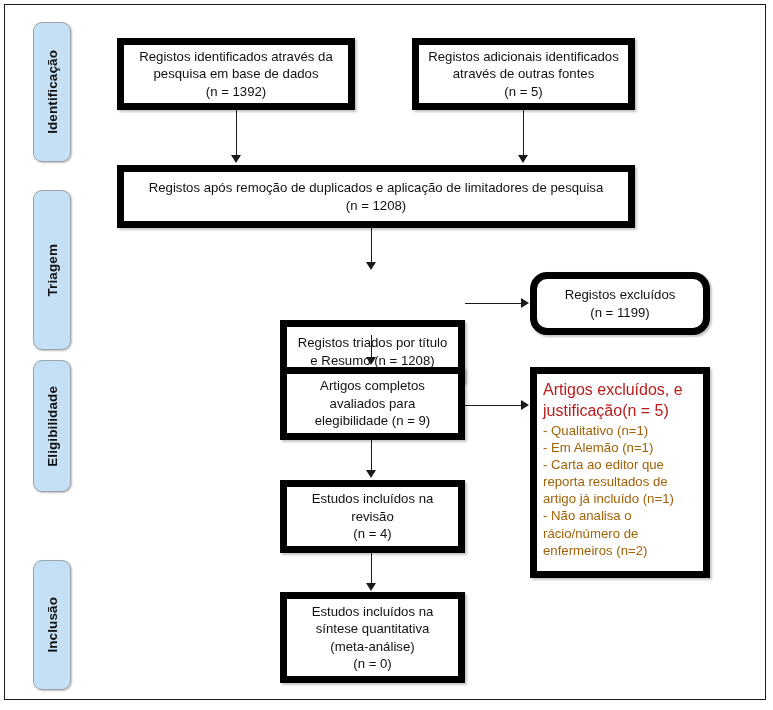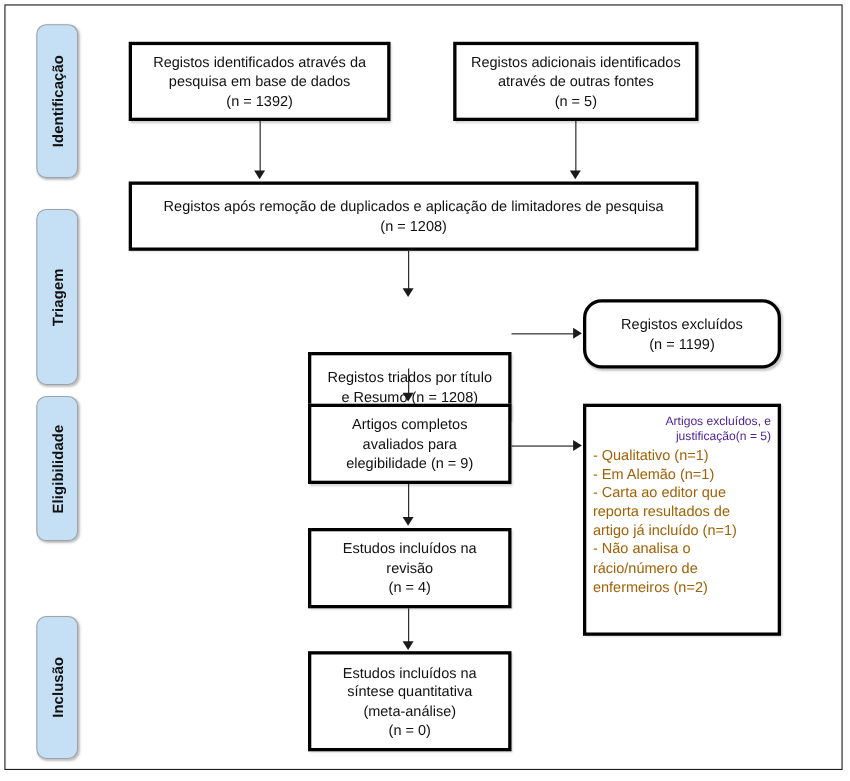--- a/index.html
+++ b/index.html
@@ -45,44 +45,44 @@
     font-size: 13.5px;
     font-weight: bold;
     color: #111111;
     letter-spacing: 0.1px;
     white-space: nowrap;
   }
   
   .flow-box {
     position: absolute;
     background: #ffffff;
-    border: 3px solid #000000;
+    border: 7px solid #000000;
     box-sizing: border-box;
     box-shadow: 1.5px 1.5px 2px rgba(0,0,0,0.22);
     display: flex;
     align-items: center;
     justify-content: center;
     padding: 3px 6px;
   }
   .flow-box .box-text {
     font-size: 13.2px;
     line-height: 1.32;
     color: #111111;
     text-align: center;
     white-space: pre-line;
   }
   .flow-box.mixed-align {
     align-items: flex-start;
     padding-top: 6px;
   }
   .flow-box.mixed-align .box-head {
-    font-size: 11px;
+    font-size: 16px;
     line-height: 1.3;
-    color: #4c1d95;
-    text-align: right;
+    color: #b91c1c;
+    text-align: left;
     white-space: pre-line;
     display: block;
   }
   .flow-box.mixed-align .box-list {
     font-size: 13.2px;
     line-height: 1.3;
     color: #a16207;
     text-align: left;
     white-space: pre-line;
     display: block;

